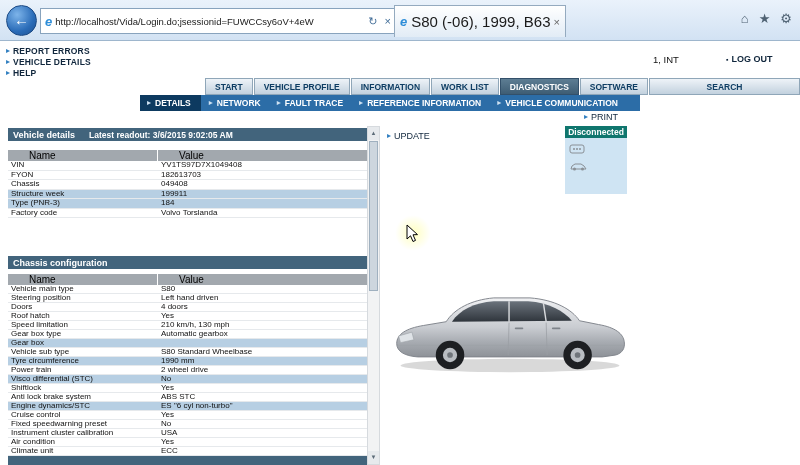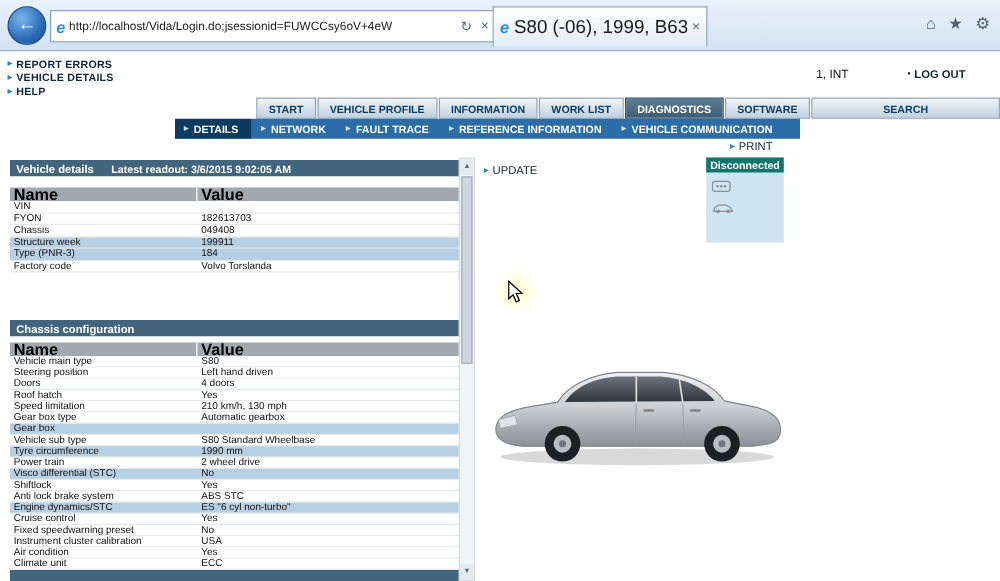--- a/index.html
+++ b/index.html
@@ -67,21 +67,21 @@
   
   .section{position:absolute;left:8px;width:360px}
   .sec-details{top:128px}
   .sec-config{top:256px}
   .sec-head{height:13px;background:#42647c;color:#fff;display:flex;align-items:center;gap:14px;padding:0 5px}
   .sec-head .t{font-size:9px;font-weight:bold;white-space:nowrap}
   .sec-head .sub{font-size:8.5px;font-weight:bold;white-space:nowrap}
   .vtable{margin-top:9px}
   .sec-config .vtable{margin-top:5px}
   .thead{display:flex;height:11px;background:#a2a8ae}
-  .th{font-size:13px;font-weight:bold;color:#000;line-height:11px;padding-left:3px;box-sizing:border-box}
+  .th{font-size:10px;font-weight:normal;color:#000;line-height:11px;padding-left:21px;box-sizing:border-box}
   .th.name{width:150px;border-right:1px solid #fff}
   .th.value{flex:1}
   .tr{display:flex;height:9.5px;box-sizing:border-box;border-bottom:1px solid #e6e9ec;background:#fff;cursor:default}
   .sec-config .tr{height:9px}
   .tr.hl{background:#b7cfe3}
   .td{font-size:8px;line-height:8.5px;color:#111;padding-left:3px;box-sizing:border-box;
       white-space:nowrap;overflow:hidden}
   .td.name{width:150px}
   .td.value{flex:1}
   .bottom-bar{position:absolute;left:8px;top:456px;width:360px;height:9px;background:#42647c}
@@ -208,20 +208,21 @@
     <span class="sub">Latest readout: 3/6/2015 9:02:05 AM</span>
   </div>
   <div class="vtable">
     <div class="thead">
       <div class="th name">Name</div>
       <div class="th value">Value</div>
     </div>
     <div class="tbody">
         <div class="tr">
           <div class="td name">VIN</div>
+          <div class="td value">YV1TS97D7X1049408</div>
         </div>
         <div class="tr">
           <div class="td name">FYON</div>
           <div class="td value">182613703</div>
         </div>
         <div class="tr">
           <div class="td name">Chassis</div>
           <div class="td value">049408</div>
         </div>
         <div class="tr hl">

